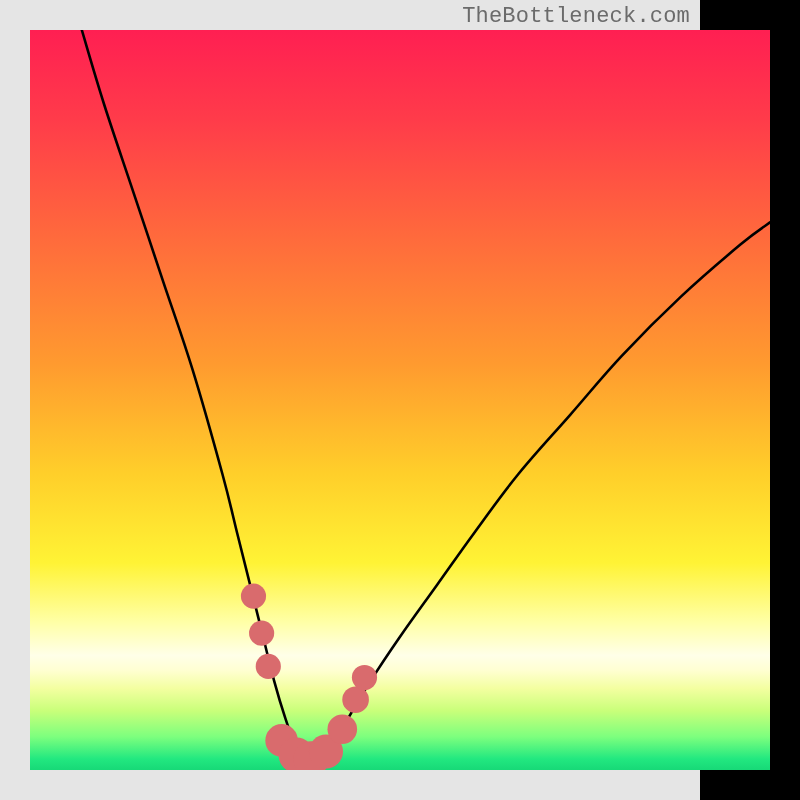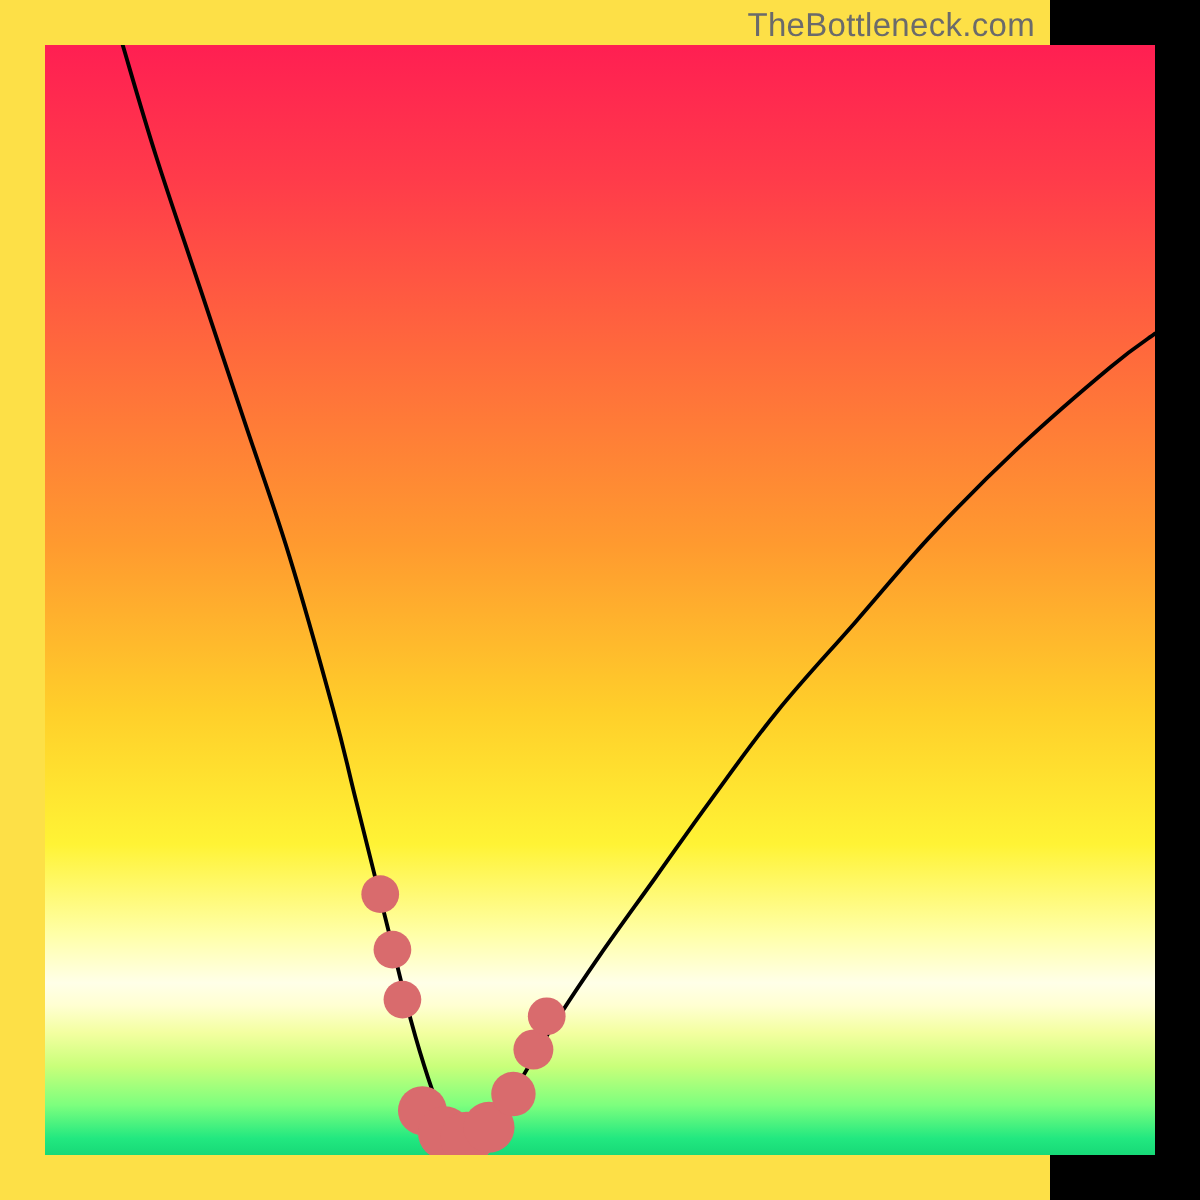--- a/index.html
+++ b/index.html
@@ -8,21 +8,22 @@
     width: 800px;
     height: 800px;
     overflow: hidden;
     background: #000;
     font-family: Arial, Helvetica, sans-serif;
   }
   .stage {
     position: relative;
     width: 700px;
     height: 800px;
-    background: #fde047;
+    background: #e5e5e5;
+    font-family: Liberation Mono, monospace;
   }
   .plot {
     position: absolute;
     left: 30px;
     top: 30px;
     width: 740px;
     height: 740px;
     overflow: hidden;
   }
   .gradient {

